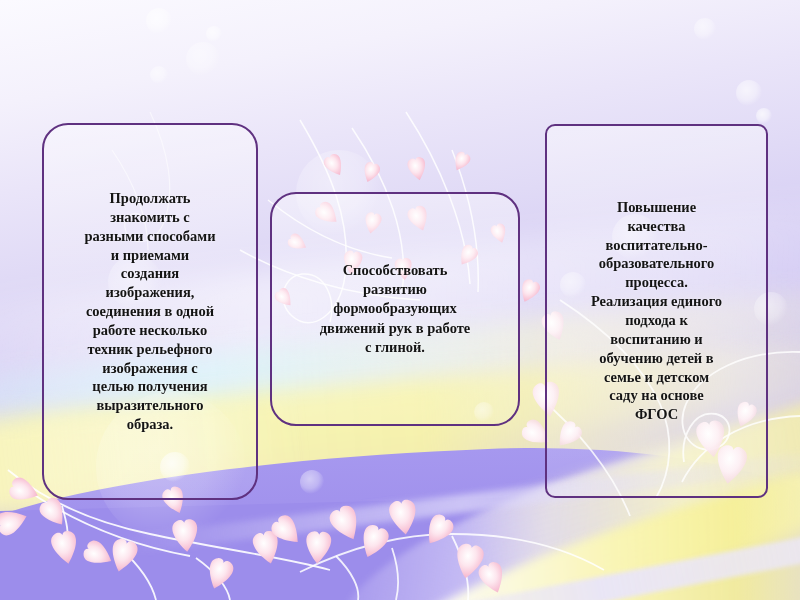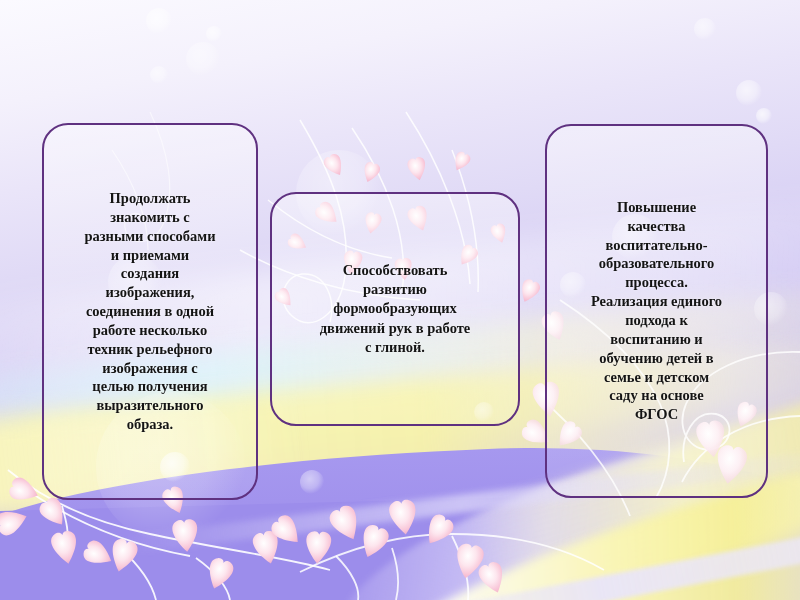--- a/index.html
+++ b/index.html
@@ -203,21 +203,21 @@
     line-height: 1.30;
     color: #141414;
     text-align: center;
     white-space: pre-line;
     padding: 0 9px;
     text-shadow: 0 0 3px rgba(255,255,255,.55);
   }
 
   #card-1 { left: 42px;  top: 123px; width: 216px; height: 377px; }
   #card-2 { left: 270px; top: 192px; width: 250px; height: 234px; }
-  #card-3 { left: 545px; top: 124px; width: 223px; height: 374px; }
+  #card-3 { left: 545px; top: 124px; width: 223px; height: 374px; border-radius: 10px; }
 
   #card-1 .card-text { font-size: 14.5px; }
   #card-2 .card-text { font-size: 14.5px; line-height: 1.32; }
   #card-3 .card-text { font-size: 14.5px; }
 </style>
 </head>
 <body>
 
 <div id="slide">
 

